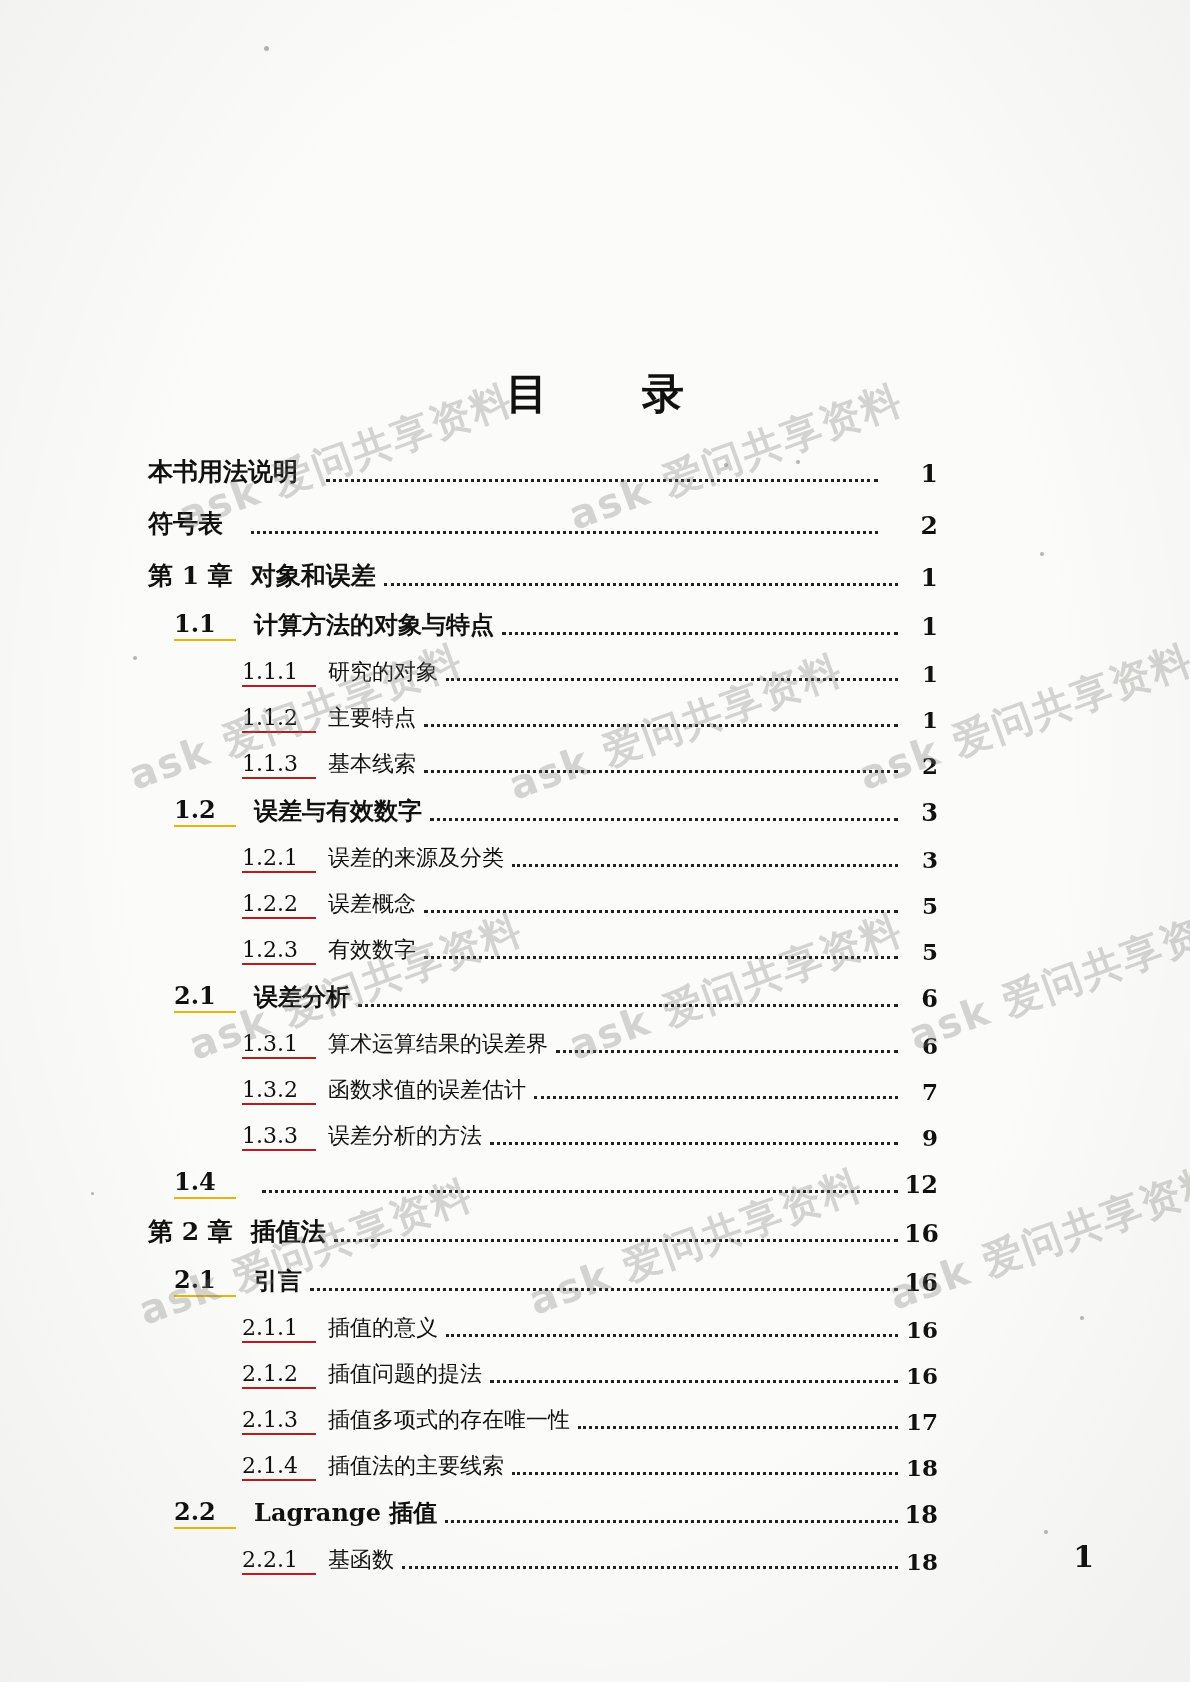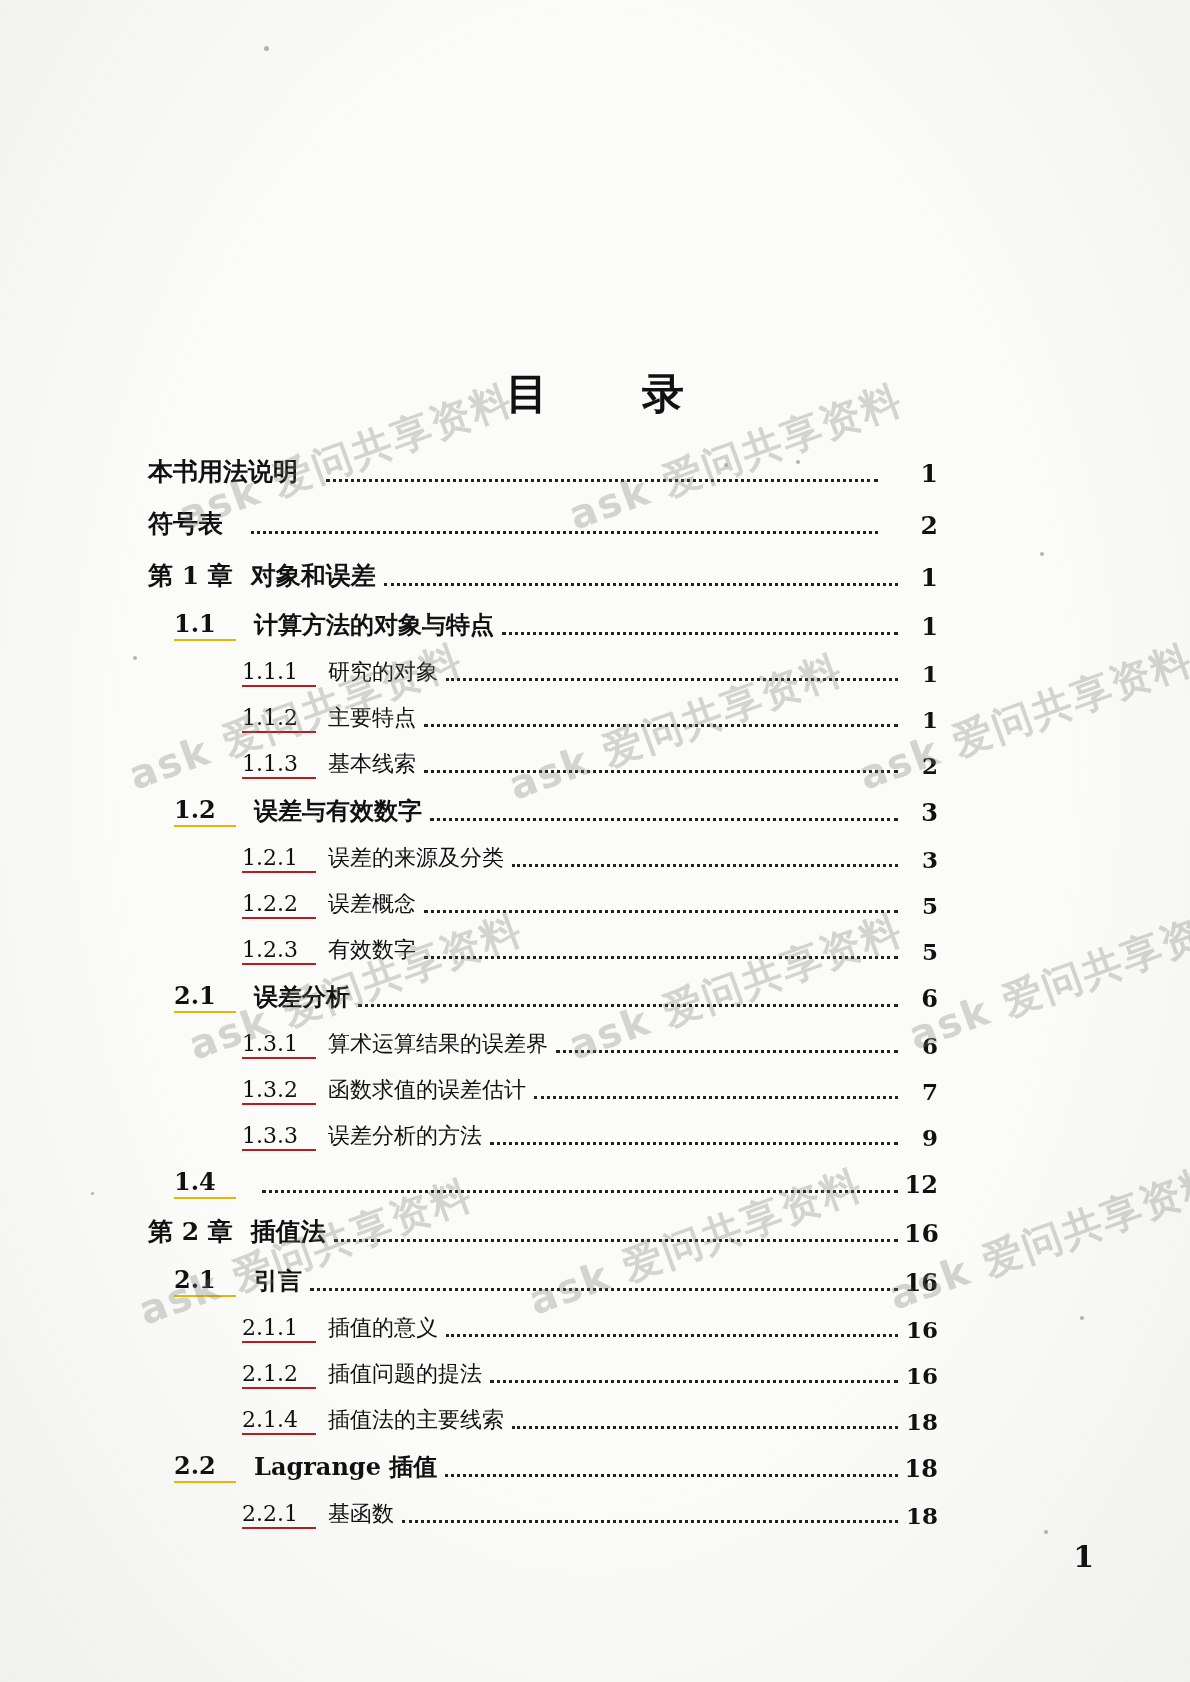--- a/index.html
+++ b/index.html
@@ -295,20 +295,26 @@
         <span class="num">2.1.1</span>
         <span class="label">插值的意义</span>
         <span class="dots"></span>
         <span class="page-no">16</span>
       </div>
       <div class="row lvl-3">
         <span class="num">2.1.2</span>
         <span class="label">插值问题的提法</span>
         <span class="dots"></span>
         <span class="page-no">16</span>
+      </div>
+      <div class="row lvl-3">
+        <span class="num">2.1.3</span>
+        <span class="label">插值多项式的存在唯一性</span>
+        <span class="dots"></span>
+        <span class="page-no">17</span>
       </div>
       <div class="row lvl-3">
         <span class="num">2.1.4</span>
         <span class="label">插值法的主要线索</span>
         <span class="dots"></span>
         <span class="page-no">18</span>
       </div>
       <div class="row lvl-2">
         <span class="num">2.2</span>
         <span class="label">Lagrange 插值</span>

